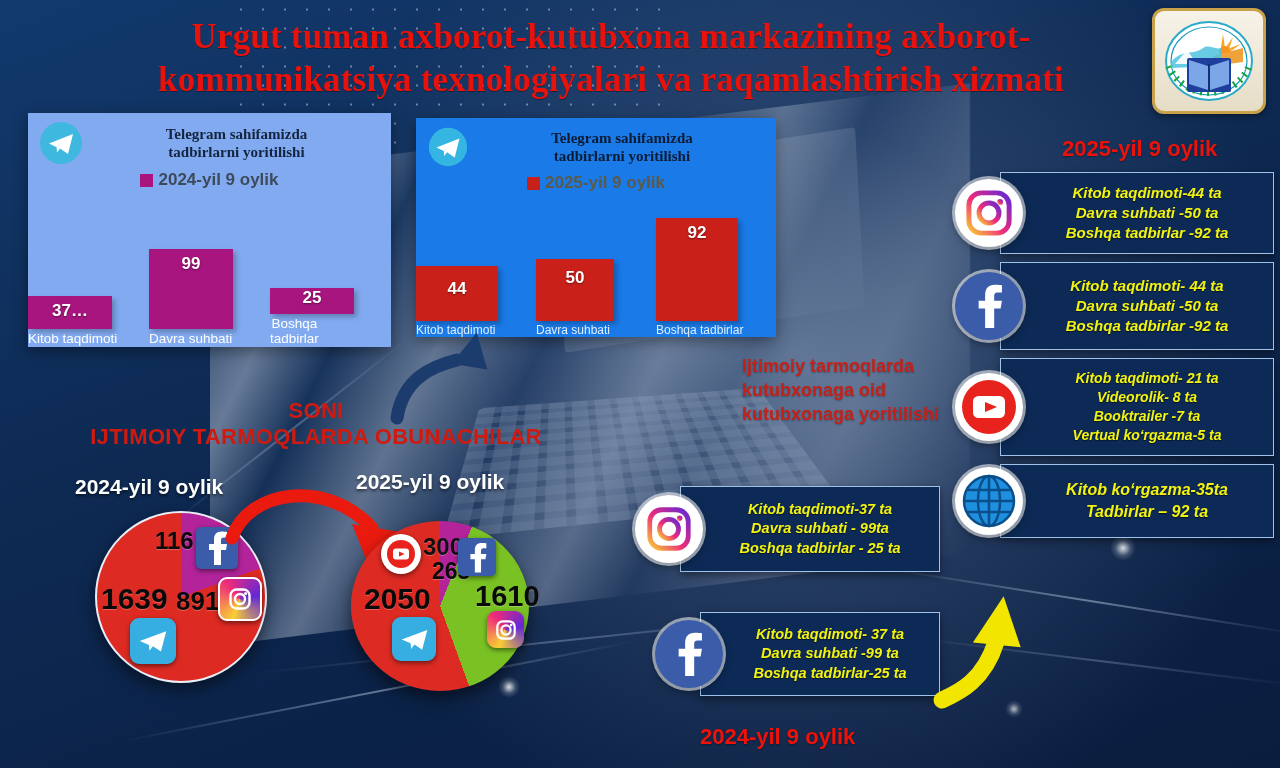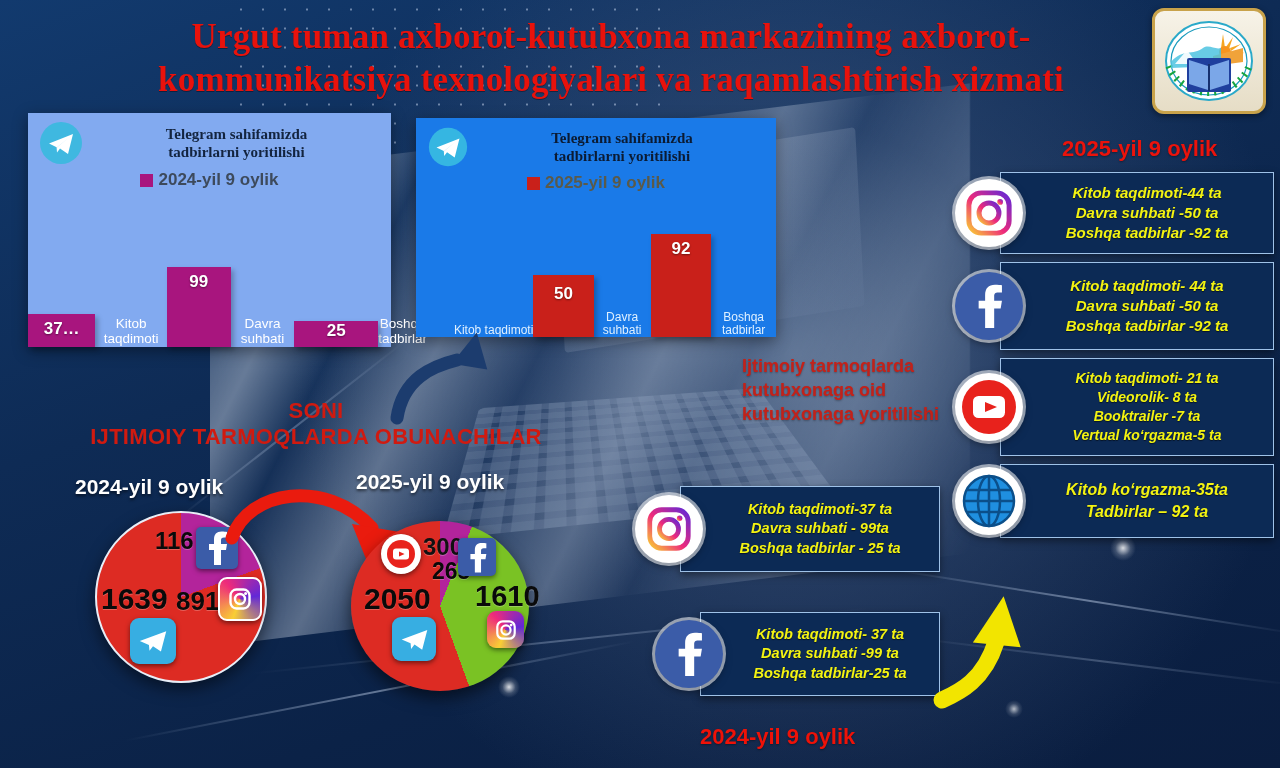--- a/index.html
+++ b/index.html
@@ -81,21 +81,21 @@
     line-height:1.22;text-align:center;flex:1;
   }
   #panel-2024 .panel-title{color:#13243f;}
   #panel-2025 .panel-title{color:#0b1b33;}
   .legend{display:flex;align-items:center;justify-content:center;gap:5px;margin-top:4px;}
   .legend-swatch{width:13px;height:13px;display:inline-block;}
   .legend-label{font-size:17px;font-weight:bold;}
   #panel-2024 .legend-label{color:#3d4a5c;}
   #panel-2025 .legend-label{color:#5a5a4a;}
   .bars{position:absolute;left:0;right:0;bottom:0;height:132px;display:flex;align-items:flex-end;}
-  .barcol{flex:1;display:flex;flex-direction:row;align-items:flex-end;justify-content:flex-end;height:100%;}
+  .barcol{flex:1;display:flex;flex-direction:column;align-items:flex-start;justify-content:flex-end;height:100%;}
   .bar{width:84px;position:relative;display:flex;align-items:flex-start;justify-content:center;
        box-shadow:3px 3px 5px rgba(0,0,0,.25);}
   .bar-val{color:#fff;font-weight:bold;font-size:17px;margin-top:5px;text-shadow:0 1px 2px rgba(0,0,0,.45);}
   .cat{font-size:13px;text-align:center;line-height:1.1;margin-top:3px;}
   #panel-2024 .cat{color:#ffffff;font-size:13.5px;}
   #panel-2025 .cat{color:#dff0ff;font-size:12px;}
   
   .sec-title{
     position:absolute;left:56px;top:398px;width:520px;text-align:center;
     color:#d01a10;font-weight:bold;font-size:22px;line-height:1.18;letter-spacing:.3px;
@@ -257,20 +257,23 @@
         <div>Telegram sahifamizda</div>
         <div>tadbirlarni yoritilishi</div>
       </div>
     </div>
     <div class="legend">
       <span class="legend-swatch" style="background:#c9201a;"></span>
       <span class="legend-label">2025-yil 9 oylik</span>
     </div>
     <div class="bars" style="height:120px;">
       <div class="barcol">
+        <div class="bar" style="height:55px;width:82px;background:#c9201a;">
+          <span class="bar-val" style="margin-top:13px;">44</span>
+        </div>
         <div class="cat">
           <div>Kitob taqdimoti</div>
         </div>
       </div>
       <div class="barcol">
         <div class="bar" style="height:62px;width:78px;background:#c9201a;">
           <span class="bar-val" style="margin-top:9px;">50</span>
         </div>
         <div class="cat">
           <div>Davra suhbati</div>

